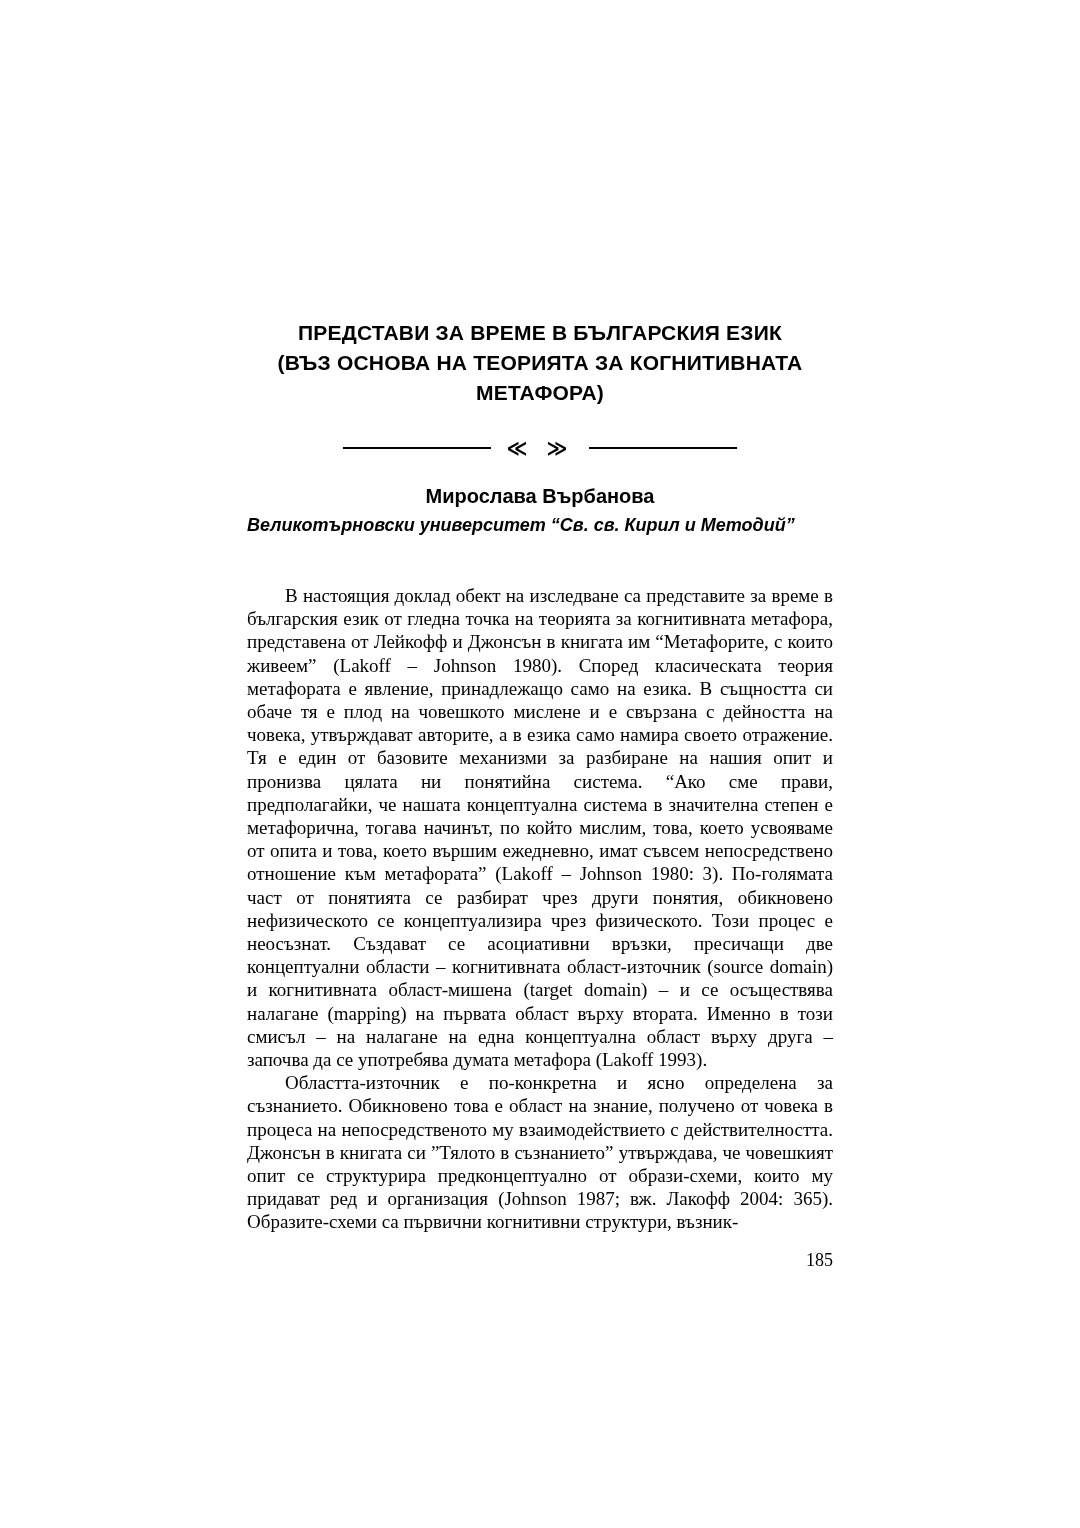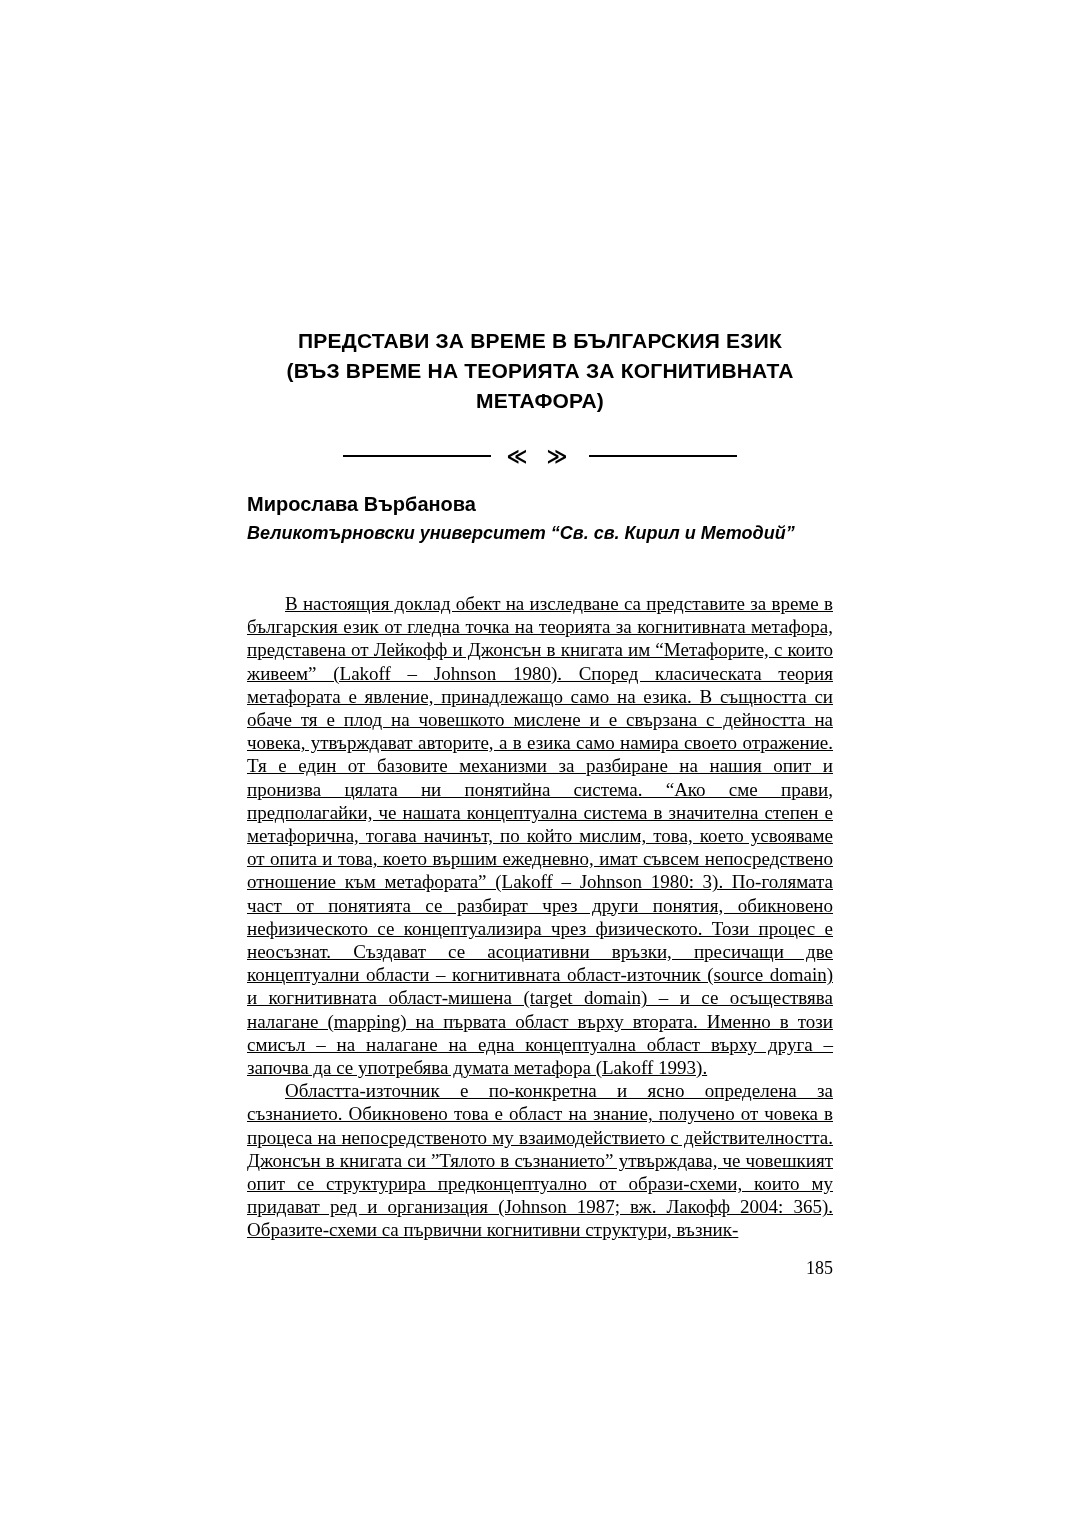--- a/index.html
+++ b/index.html
@@ -6,21 +6,21 @@
   body {
     width: 1080px;
     height: 1528px;
     background: #ffffff;
     color: #000000;
     font-family: "Liberation Serif", serif;
     overflow: hidden;
   }
   .page {
     width: 586px;
-    margin: 8px auto;
+    margin: 0 auto;
     padding-top: 318px;
   }
   .title-block {
     text-align: center;
     font-family: "Liberation Sans", sans-serif;
     font-weight: bold;
     font-size: 21px;
     line-height: 30px;
     letter-spacing: 0.2px;
   }
@@ -38,20 +38,21 @@
   .divider .glyphs {
     margin: 0 16px;
     font-family: "DejaVu Sans", sans-serif;
     font-size: 20px;
     font-weight: bold;
     line-height: 20px;
     letter-spacing: 6px;
   }
   .author {
     margin-top: 26px;
+    text-align: center;
     font-family: "Liberation Sans", sans-serif;
     font-weight: bold;
     font-size: 20px;
     line-height: 24px;
   }
   .affiliation {
     margin-top: 6px;
     font-family: "Liberation Sans", sans-serif;
     font-weight: bold;
     font-style: italic;
@@ -60,36 +61,35 @@
   }
   .body-text {
     margin-top: 48px;
     font-size: 19px;
     line-height: 23.2px;
     text-align: justify;
   }
   .body-text p {
     margin: 0;
     text-indent: 38px;
-    text-decoration: underline;
   }
   .page-number {
     margin-top: 16px;
     text-align: right;
     font-size: 18px;
   }
 </style>
 </head>
 <body>
 
 <div class="page">
 
   <div class="title-block">
     <div>ПРЕДСТАВИ ЗА ВРЕМЕ В БЪЛГАРСКИЯ ЕЗИК</div>
-    <div>(ВЪЗ ВРЕМЕ НА ТЕОРИЯТА ЗА КОГНИТИВНАТА МЕТАФОРА)</div>
+    <div>(ВЪЗ ОСНОВА НА ТЕОРИЯТА ЗА КОГНИТИВНАТА МЕТАФОРА)</div>
   </div>
 
   <div class="divider">
     <span class="rule"></span>
     <span class="glyphs">≪ ≫</span>
     <span class="rule"></span>
   </div>
 
   <div class="author">Мирослава Върбанова</div>
 

